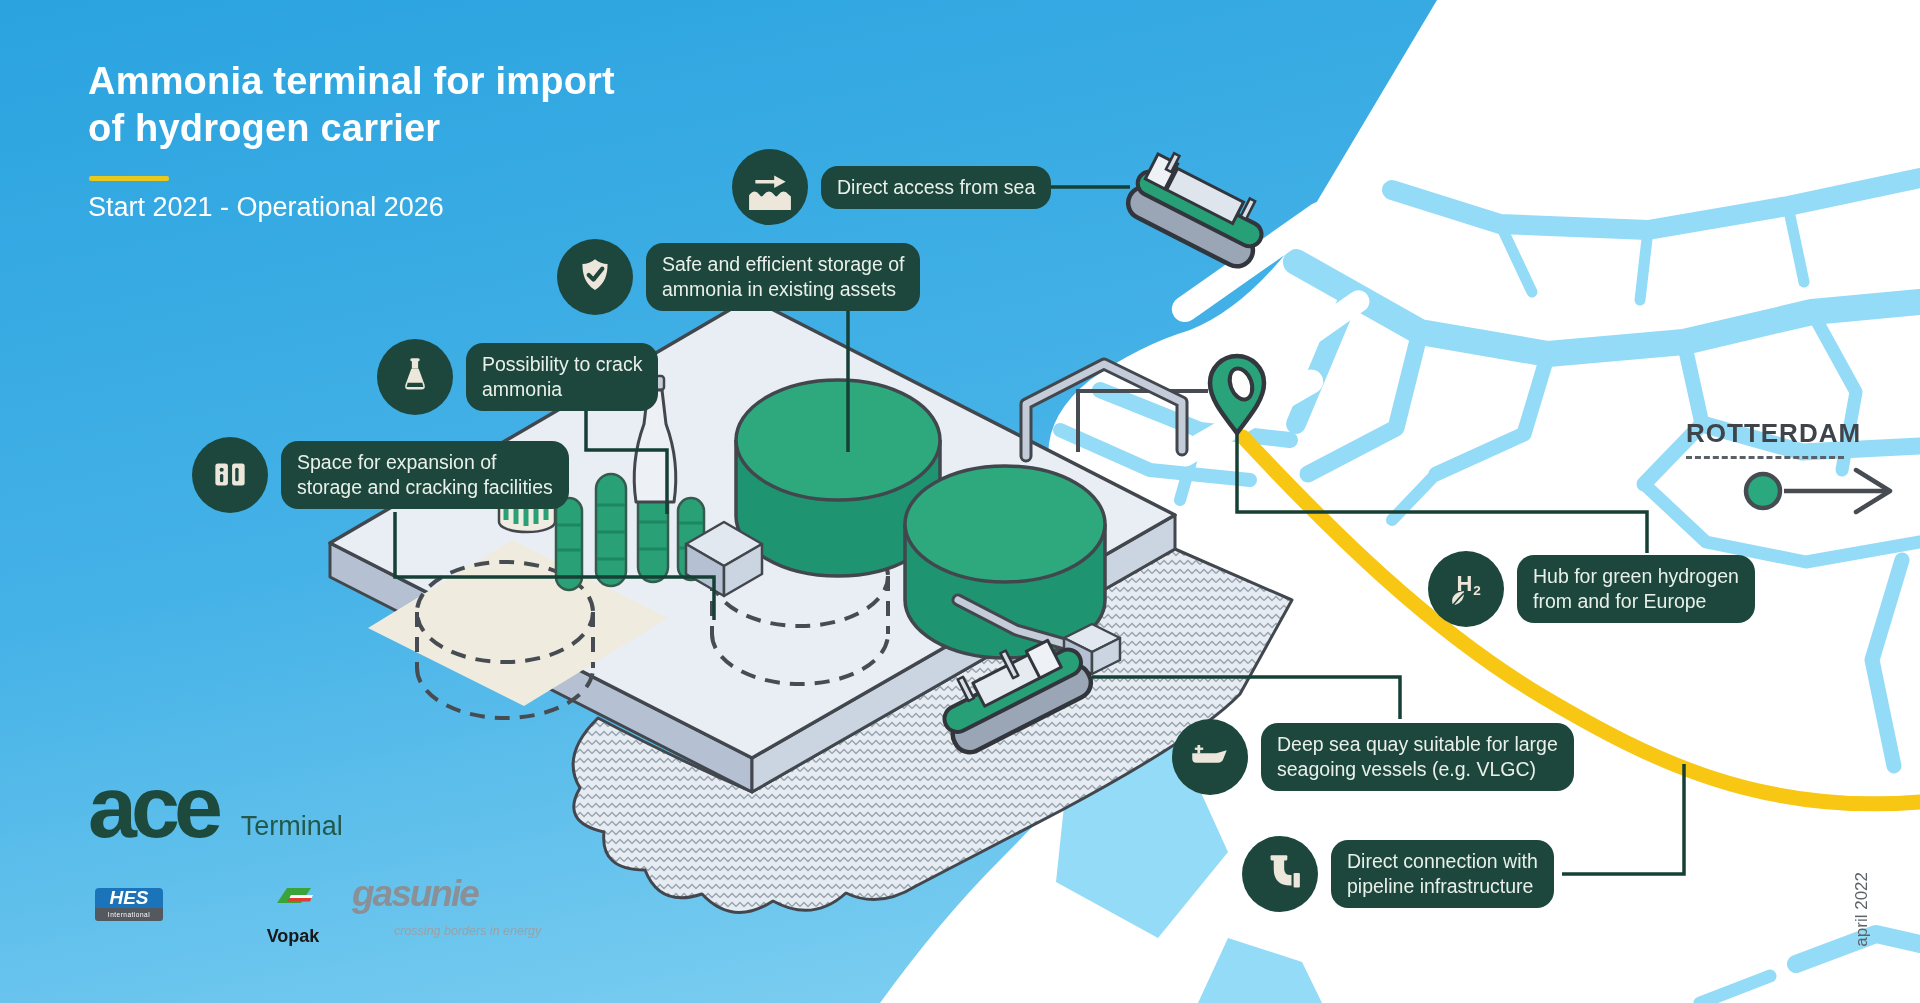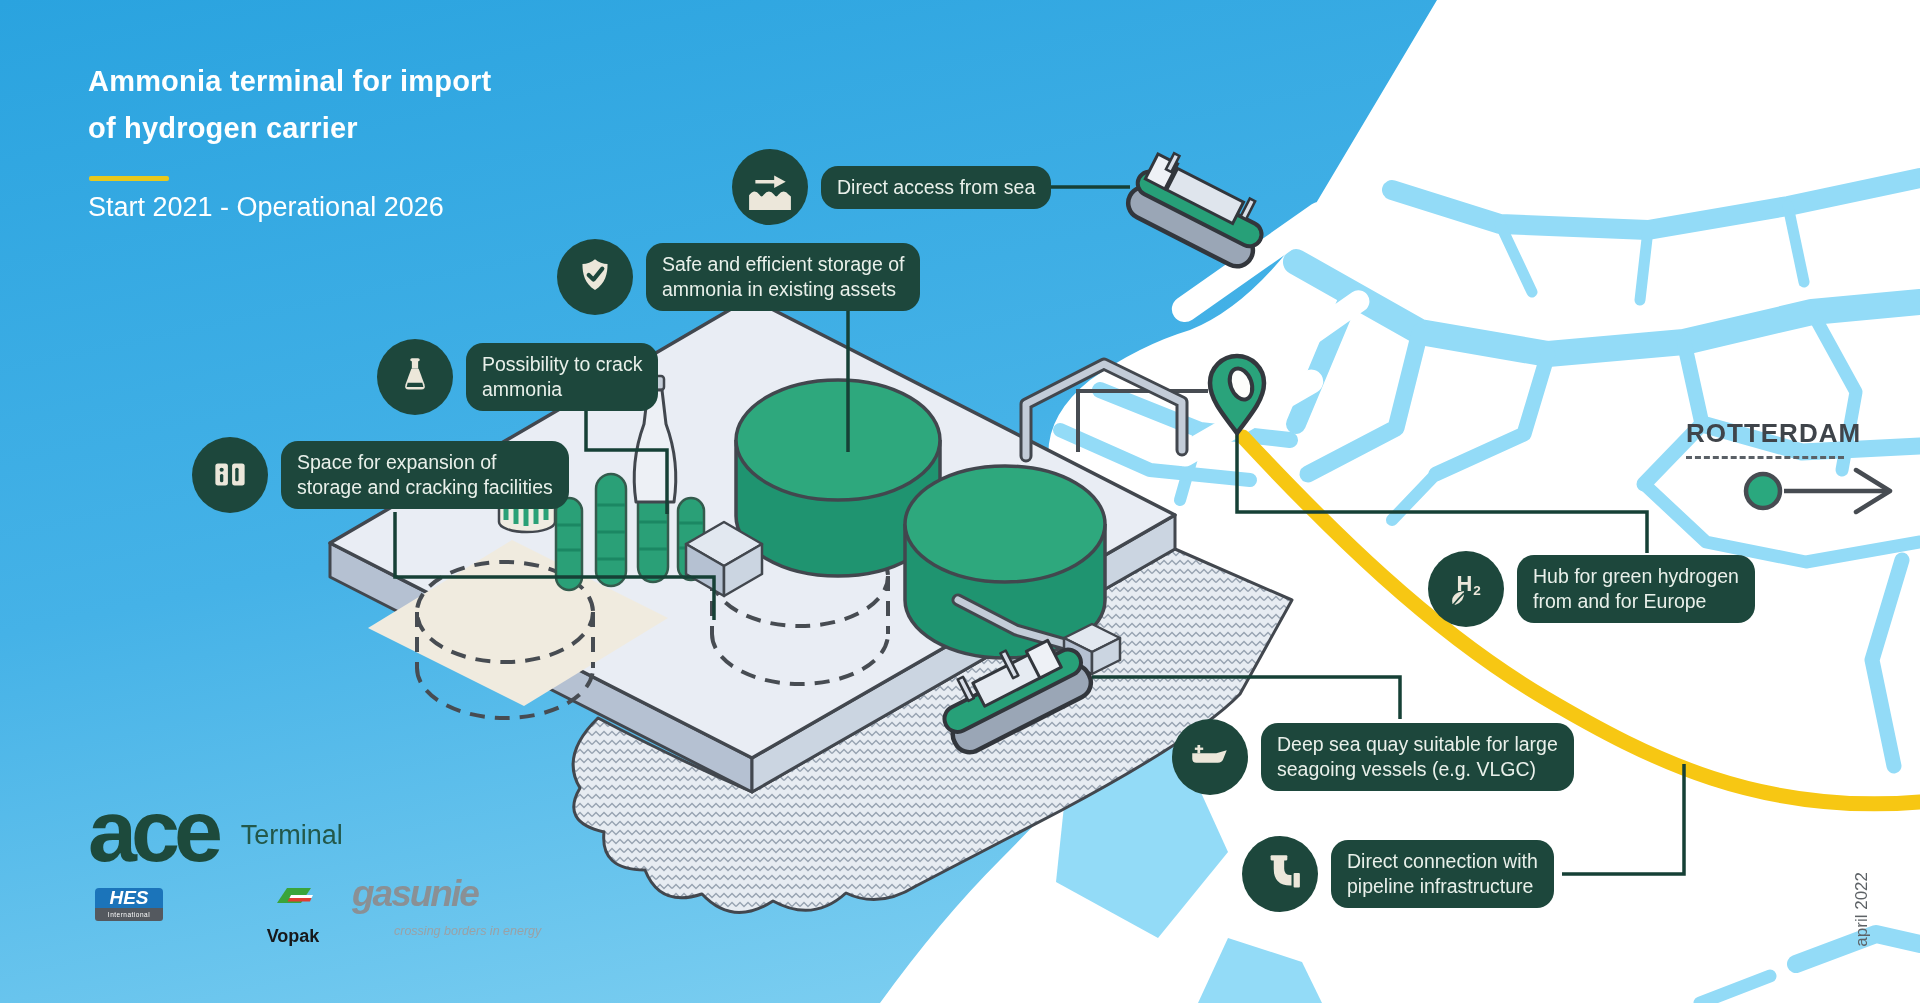--- a/index.html
+++ b/index.html
@@ -2,37 +2,37 @@
 <html><head>
 <meta charset="utf-8">
 <style>
   html,body{margin:0;padding:0;background:#222;}
   .stage{position:relative;width:1920px;height:1003px;overflow:hidden;
          font-family:"Liberation Sans",sans-serif;
          background:linear-gradient(168deg,#2aa3df 0%,#45b2e7 45%,#8fd8f4 100%);}
   .stage svg.scene{position:absolute;left:0;top:0;}
   .abs{position:absolute;}
   
-  .title{left:88px;top:58px;color:#fff;font-size:29px;line-height:47px;font-weight:600;letter-spacing:.2px;}
+  .title{left:88px;top:58px;color:#fff;font-size:38px;line-height:47px;font-weight:600;letter-spacing:.2px;}
   .title-rule{left:89px;top:176px;width:80px;height:5px;background:#e8c91c;border-radius:2px;}
   .subtitle{left:88px;top:192px;color:#fff;font-size:27px;font-weight:500;}
   
   .callout{position:absolute;display:flex;align-items:center;gap:13px;height:76px;}
   .co-icon{width:76px;height:76px;border-radius:50%;background:#1d473c;flex:0 0 auto;
            display:flex;align-items:center;justify-content:center;overflow:hidden;}
   .co-icon svg{width:46px;height:46px;display:block;}
   .pill{background:#1d473c;border-radius:17px;padding:9px 16px;color:#e9f0ea;
         font-size:19.5px;line-height:25px;display:inline-block;}
   .pill span{display:block;white-space:nowrap;}
   
   .rotterdam{left:1686px;top:418px;}
   .rotterdam .city{font-size:26px;font-weight:800;color:#3f444a;letter-spacing:1px;}
   .rotterdam .r-rule{width:158px;border-top:3px dashed #5a6066;margin-top:7px;}
   
-  .brand{left:88px;top:796px;display:flex;align-items:center;}
+  .brand{left:88px;top:772px;display:flex;align-items:flex-end;}
   .brand-word{font-size:88px;line-height:70px;font-weight:800;color:#1d4a3c;letter-spacing:-6px;}
   .brand-suffix{font-size:27px;color:#23584a;margin:8px 0 0 24px;font-weight:500;}
   .hes{left:95px;top:888px;width:68px;text-align:center;}
   .hes-top{height:20px;background:#1b74ba;border-radius:4px 4px 0 0;color:#fff;font-weight:700;
            font-style:italic;font-size:19px;display:flex;align-items:center;justify-content:center;}
   .hes-bar{height:13px;background:#54595f;border-radius:0 0 3px 3px;color:#fff;font-size:6.5px;
            display:flex;align-items:center;justify-content:center;letter-spacing:.5px;}
   .vopak{left:238px;top:884px;text-align:center;width:110px;}
   .vopak-name{font-size:18px;font-weight:800;color:#17181a;margin-top:14px;}
   .gasunie{left:352px;top:876px;font-style:italic;}

